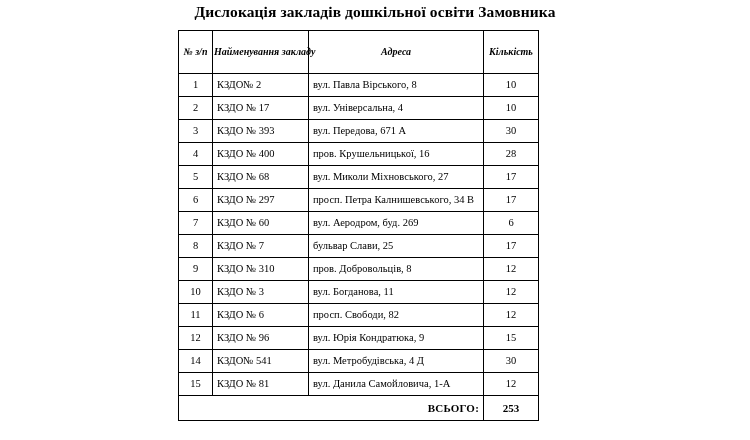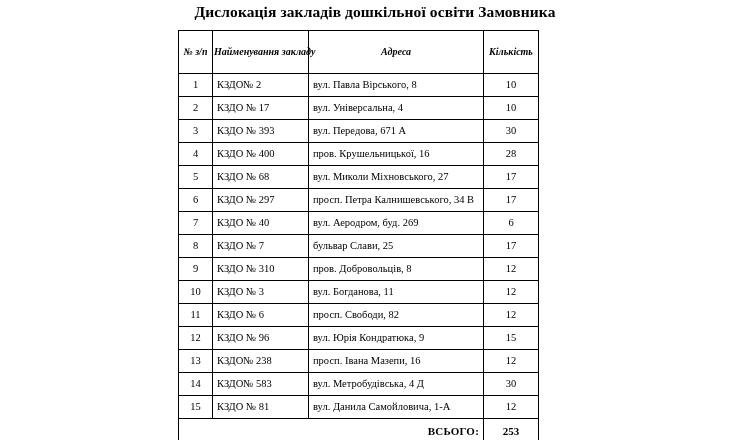--- a/index.html
+++ b/index.html
@@ -169,21 +169,21 @@
             <td class="col-qty">17</td>
           </tr>
           <tr>
             <td class="col-num">6</td>
             <td class="col-name">КЗДО № 297</td>
             <td class="col-addr">просп. Петра Калнишевського, 34 В</td>
             <td class="col-qty">17</td>
           </tr>
           <tr>
             <td class="col-num">7</td>
-            <td class="col-name">КЗДО № 40</td>
+            <td class="col-name">КЗДО № 60</td>
             <td class="col-addr">вул. Аеродром, буд. 269</td>
             <td class="col-qty">6</td>
           </tr>
           <tr>
             <td class="col-num">8</td>
             <td class="col-name">КЗДО № 7</td>
             <td class="col-addr">бульвар Слави, 25</td>
             <td class="col-qty">17</td>
           </tr>
           <tr>
@@ -204,28 +204,22 @@
             <td class="col-addr">просп. Свободи, 82</td>
             <td class="col-qty">12</td>
           </tr>
           <tr>
             <td class="col-num">12</td>
             <td class="col-name">КЗДО № 96</td>
             <td class="col-addr">вул. Юрія Кондратюка, 9</td>
             <td class="col-qty">15</td>
           </tr>
           <tr>
-            <td class="col-num">13</td>
-            <td class="col-name">КЗДО№ 238</td>
-            <td class="col-addr">просп. Івана Мазепи, 16</td>
-            <td class="col-qty">12</td>
-          </tr>
-          <tr>
             <td class="col-num">14</td>
-            <td class="col-name">КЗДО№ 583</td>
+            <td class="col-name">КЗДО№ 541</td>
             <td class="col-addr">вул. Метробудівська, 4 Д</td>
             <td class="col-qty">30</td>
           </tr>
           <tr>
             <td class="col-num">15</td>
             <td class="col-name">КЗДО № 81</td>
             <td class="col-addr">вул. Данила Самойловича, 1-А</td>
             <td class="col-qty">12</td>
           </tr>
         </tbody>

